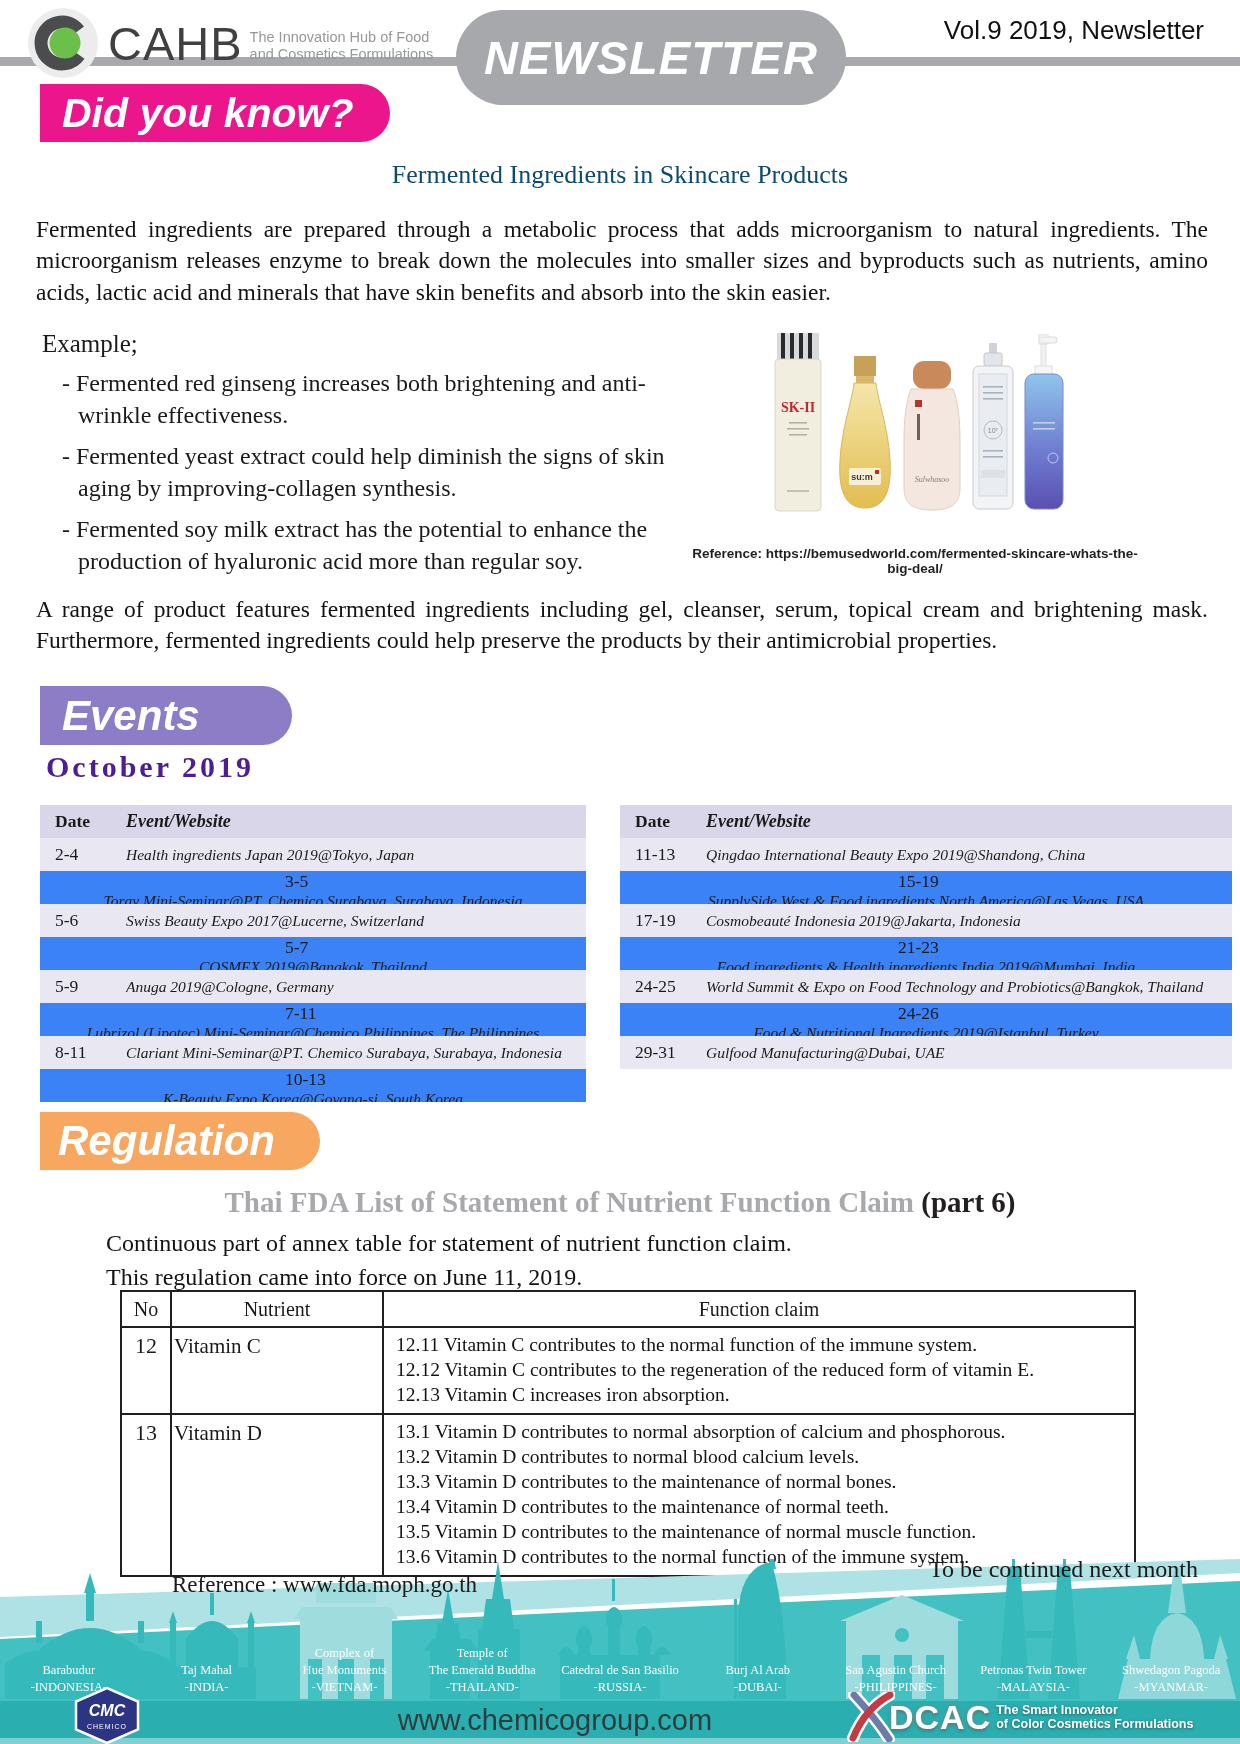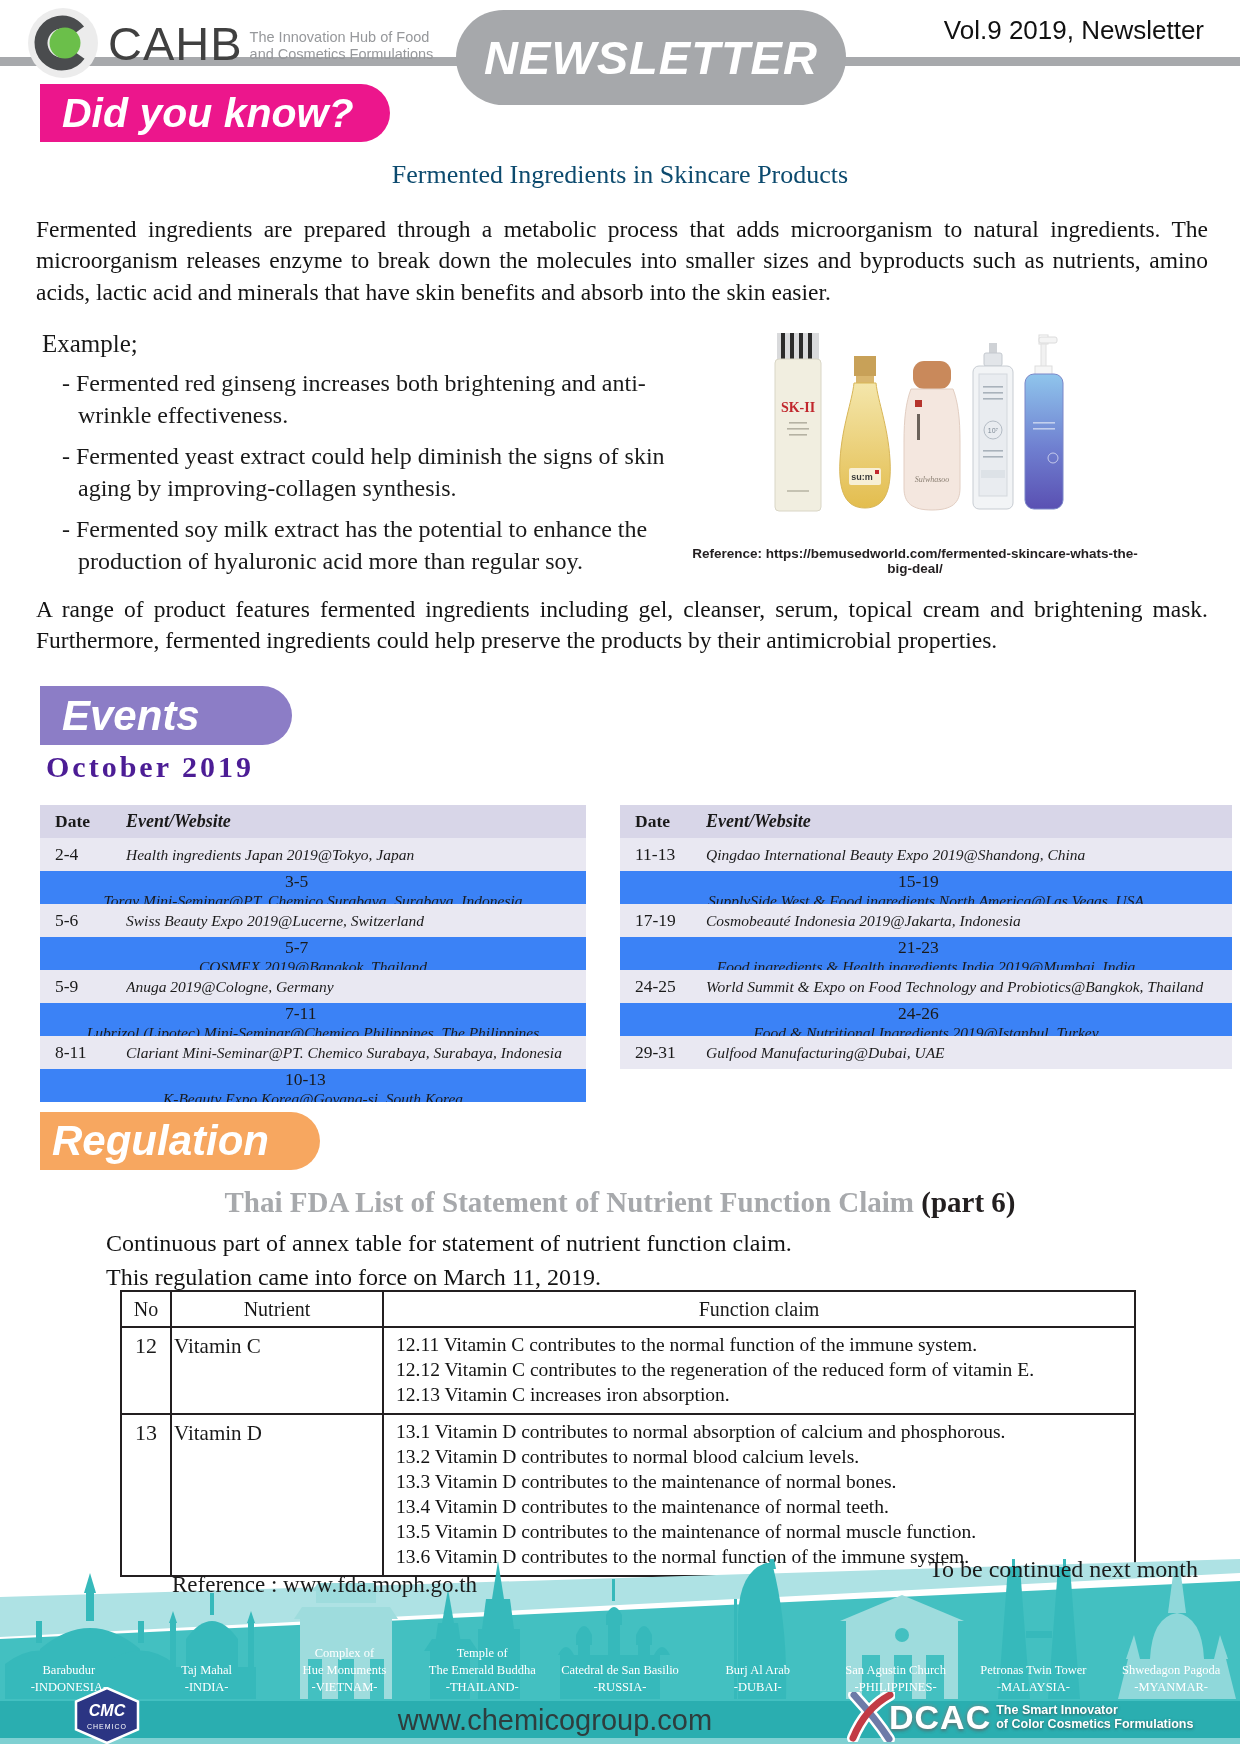--- a/index.html
+++ b/index.html
@@ -25,21 +25,21 @@
   .issue { position:absolute; top:15px; right:36px; font-family:"Liberation Sans","DejaVu Sans",sans-serif; font-size:26px; color:#111; z-index:3; }
 
   
   .banner {
     position:absolute; color:#fff; font-family:"Liberation Sans","DejaVu Sans",sans-serif;
     font-weight:700; font-style:italic; display:flex; align-items:center; z-index:4;
     border-radius:0 30px 30px 0;
   }
   .dyk-banner   { top:84px;  left:40px; width:350px; height:58px; background:#ec168c; font-size:41px; padding-left:22px; }
   .events-banner{ top:686px; left:40px; width:252px; height:59px; background:#8c7dc6; font-size:42px; padding-left:22px; }
-  .reg-banner   { top:1112px;left:40px; width:280px; height:58px; background:#f7a760; font-size:42px; padding-left:12px; }
+  .reg-banner   { top:1112px;left:40px; width:280px; height:58px; background:#f7a760; font-size:42px; padding-left:18px; }
 
   
   .article-title { position:absolute; top:160px; left:0; width:1240px; text-align:center; font-size:26px; color:#0c4a6e; }
   .para { position:absolute; left:36px; width:1172px; font-size:23.5px; line-height:1.33; text-align:justify; color:#131313; }
   .para1 { top:214px; }
   .para2 { top:594px; }
   .example-label { position:absolute; top:330px; left:42px; font-size:25px; }
   .example-list { position:absolute; top:368px; left:62px; width:648px; list-style:none; }
   .example-list li { font-size:24px; line-height:1.33; margin-bottom:9px; padding-left:16px; text-indent:-16px; }
   .example-list li::before { content:"- "; }
@@ -213,21 +213,21 @@
     <div class="ev-row lt">
         <div class="ev-date">2-4</div>
         <div class="ev-name">Health ingredients Japan 2019@Tokyo, Japan</div>
       </div>
     <div class="ev-row dk">
         <div class="ev-date">3-5</div>
         <div class="ev-name">Toray Mini-Seminar@PT. Chemico Surabaya, Surabaya, Indonesia</div>
       </div>
     <div class="ev-row lt">
         <div class="ev-date">5-6</div>
-        <div class="ev-name">Swiss Beauty Expo 2019@Lucerne, Switzerland</div>
+        <div class="ev-name">Swiss Beauty Expo 2017@Lucerne, Switzerland</div>
       </div>
     <div class="ev-row dk">
         <div class="ev-date">5-7</div>
         <div class="ev-name">COSMEX 2019@Bangkok, Thailand</div>
       </div>
     <div class="ev-row lt">
         <div class="ev-date">5-9</div>
         <div class="ev-name">Anuga 2019@Cologne, Germany</div>
       </div>
     <div class="ev-row dk">
@@ -277,21 +277,21 @@
         <div class="ev-date">29-31</div>
         <div class="ev-name">Gulfood Manufacturing@Dubai, UAE</div>
       </div>
   </div>
 
   <div class="banner reg-banner">Regulation</div>
   <div class="reg-title">
     <span class="gray">Thai FDA List of Statement of Nutrient Function Claim</span><span class="blk"> (part 6)</span>
   </div>
   <div class="reg-line reg-line1">Continuous part of annex table for statement of nutrient function claim.</div>
-  <div class="reg-line reg-line2">This regulation came into force on March 11, 2019.</div>
+  <div class="reg-line reg-line2">This regulation came into force on June 11, 2019.</div>
 
   <table class="reg">
     <tbody>
         <tr>
       <th>No</th>
       <th>Nutrient</th>
       <th>Function claim</th>
     </tr>
     <tr>
       <td class="no">12</td>

